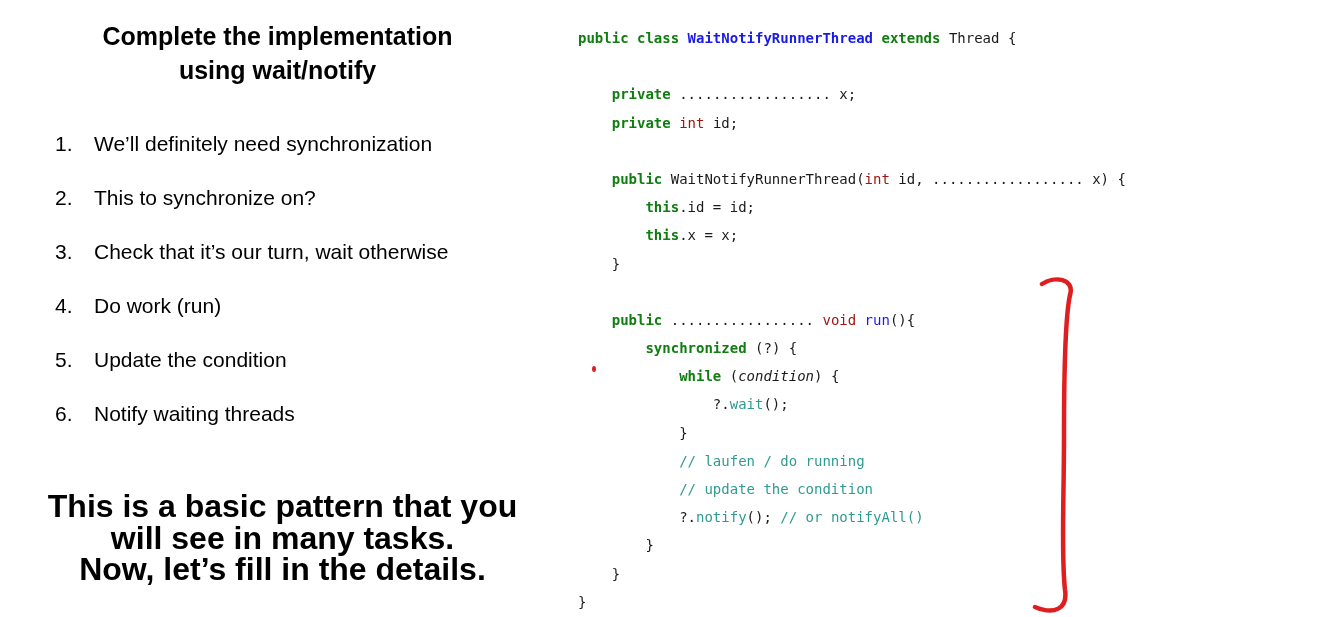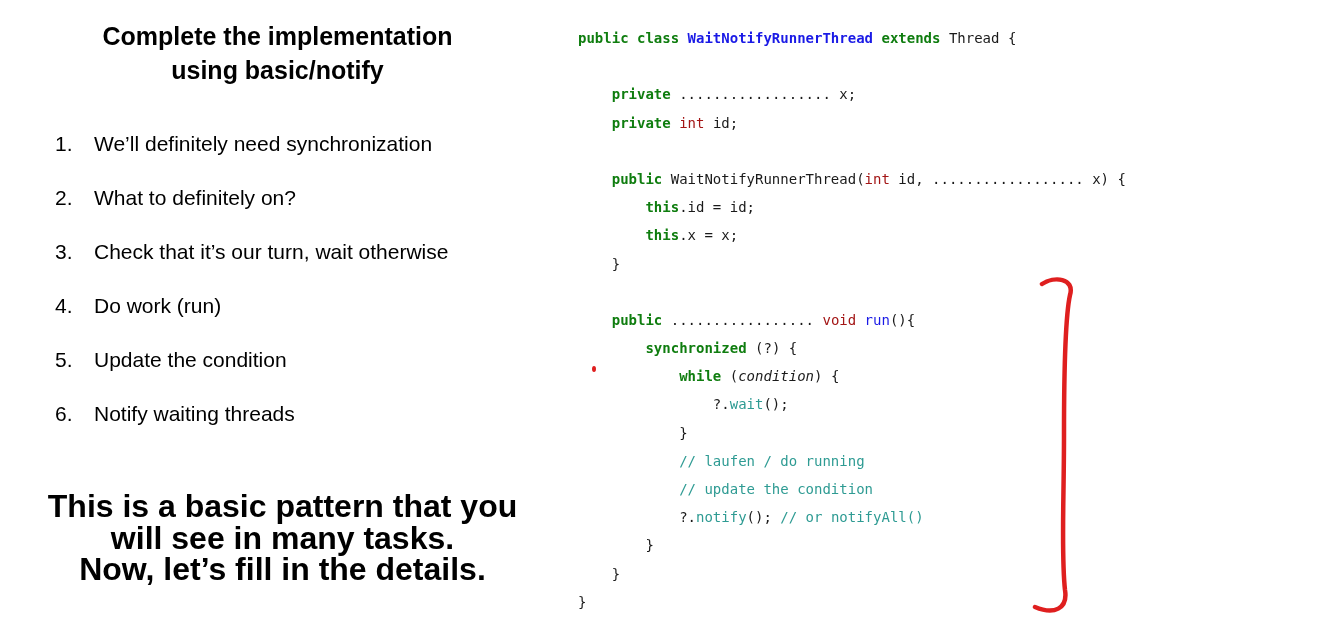--- a/index.html
+++ b/index.html
@@ -68,31 +68,31 @@
   }
 </style>
 </head>
 <body>
 
 <div class="slide">
 
   <div class="left-panel">
     <div class="slide-title">
       <div>Complete the implementation</div>
-      <div>using basic/notify</div>
+      <div>using wait/notify</div>
     </div>
 
     <div class="numbered-list">
         <div class="list-item">
           <span class="num">1.</span>
           <span>We’ll definitely need synchronization</span>
         </div>
         <div class="list-item">
           <span class="num">2.</span>
-          <span>What to definitely on?</span>
+          <span>This to synchronize on?</span>
         </div>
         <div class="list-item">
           <span class="num">3.</span>
           <span>Check that it’s our turn, wait otherwise</span>
         </div>
         <div class="list-item">
           <span class="num">4.</span>
           <span>Do work (run)</span>
         </div>
         <div class="list-item">

